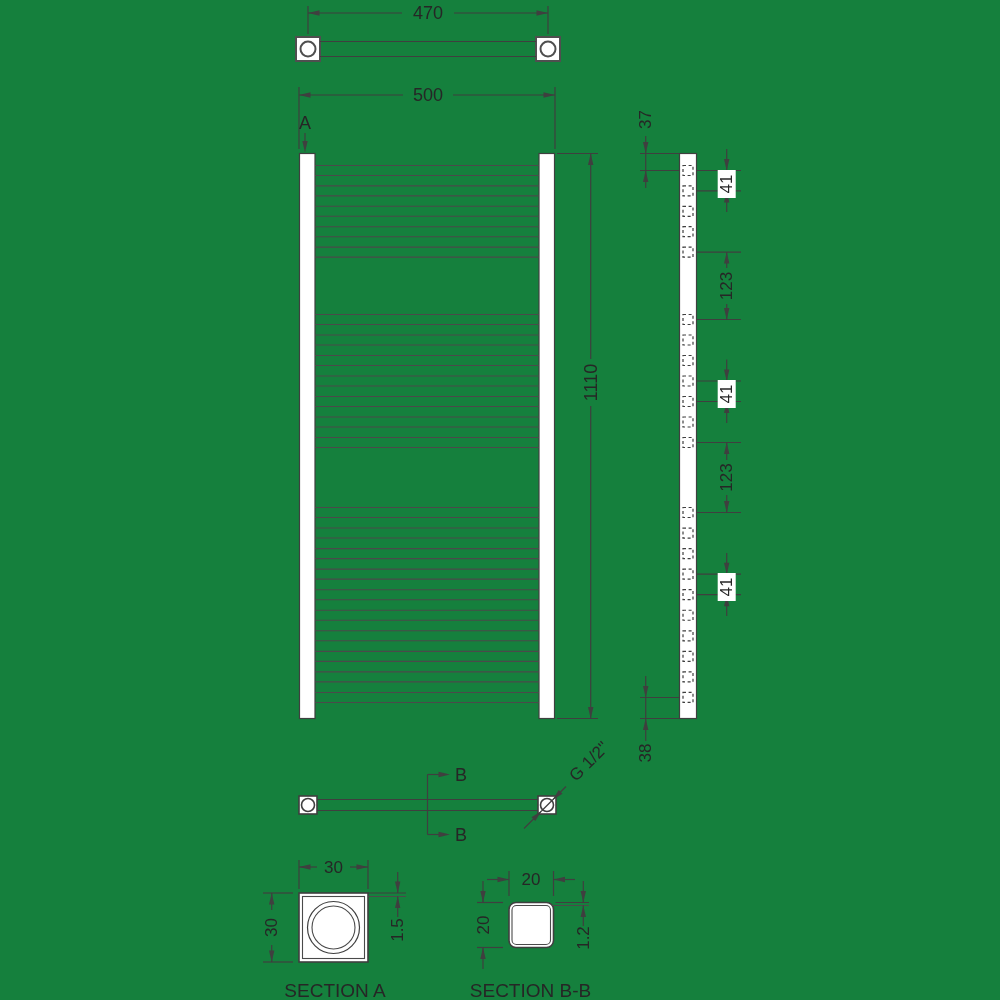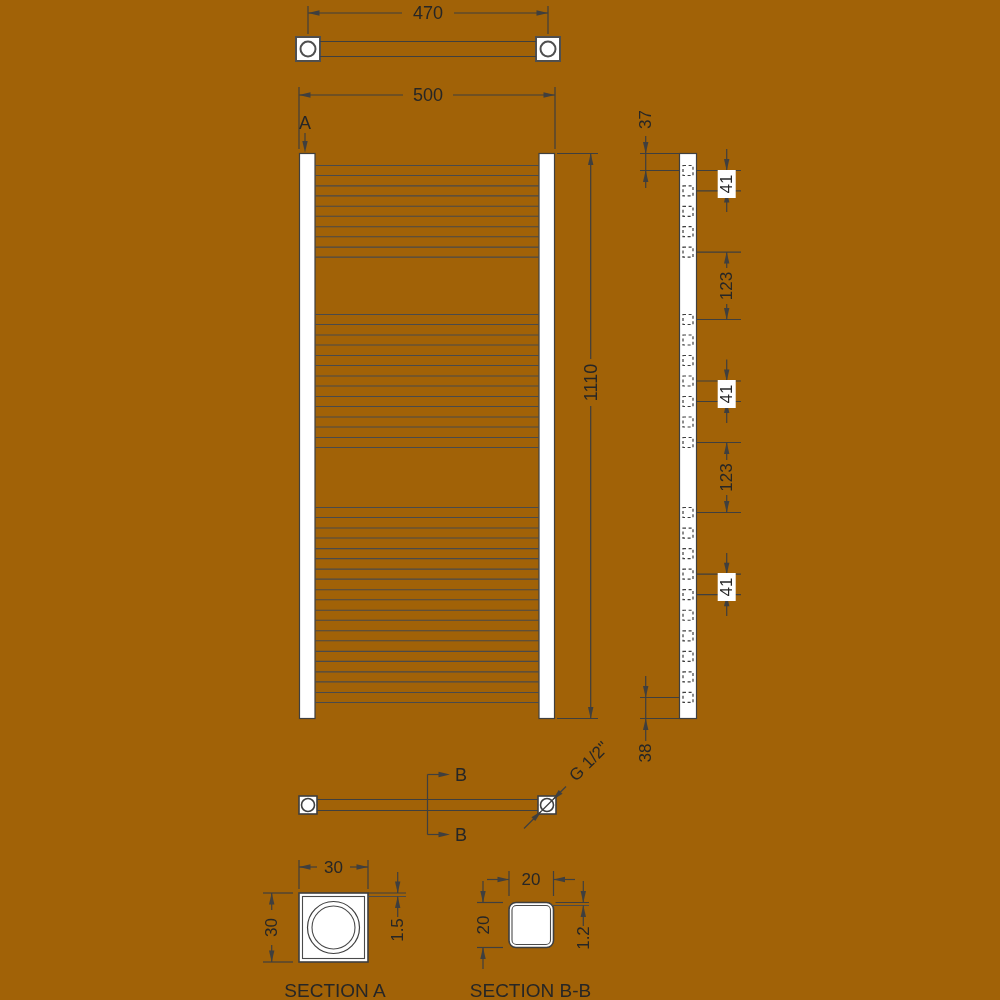--- a/index.html
+++ b/index.html
@@ -1,16 +1,16 @@
 <!DOCTYPE html>
 <html><head>
 <meta charset="utf-8">
 <style>
   html,body { margin:0; padding:0; background:#ffffff; }
-  .canvas { position:relative; width:1000px; height:1000px; background:#a16207; overflow:hidden; }
+  .canvas { position:relative; width:1000px; height:1000px; background:#15803d; overflow:hidden; }
   svg { display:block; }
   .ln   { stroke:#3f3f3f; stroke-width:1.2; fill:none; }
   .thin { stroke:#4a4a4a; stroke-width:1.1; fill:none; }
   .bold { stroke:#4f4f4f; stroke-width:2;   fill:none; }
   .med  { stroke:#3f3f3f; stroke-width:1.6; fill:none; }
   .fw   { fill:#ffffff; }
   .dash { stroke:#3f3f3f; stroke-width:1.2; fill:none; stroke-dasharray:3 2.6; }
   text  { font-family:"Liberation Sans","DejaVu Sans",sans-serif; fill:#262626; }
   .dim  { font-size:18px; text-anchor:middle; }
   .dims { font-size:17px; text-anchor:middle; }

